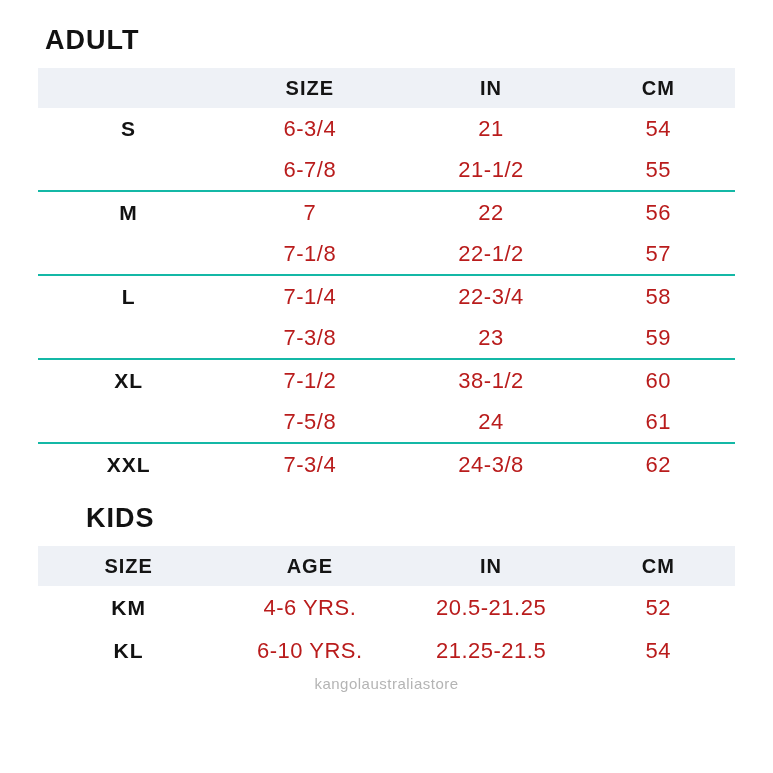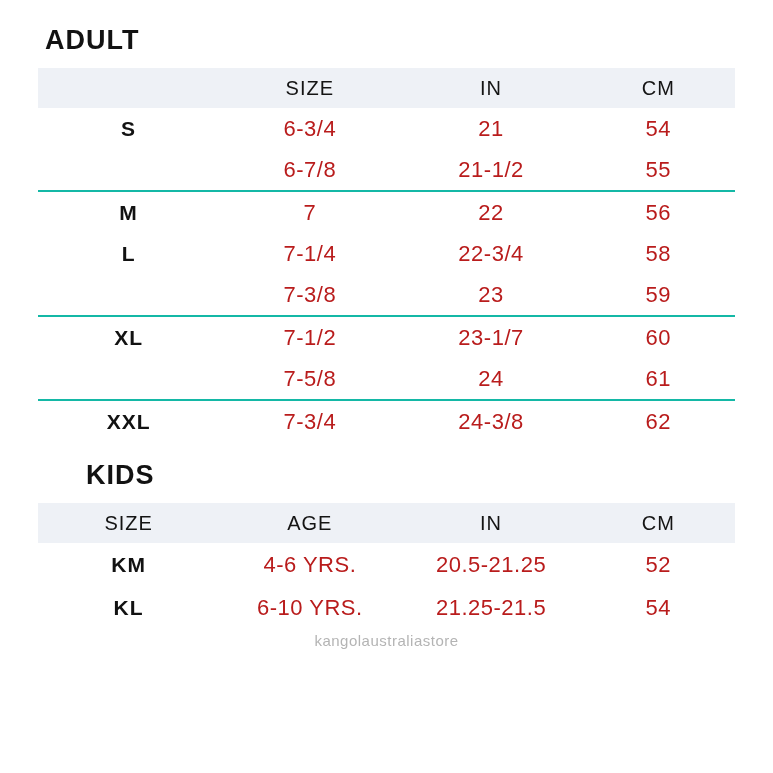--- a/index.html
+++ b/index.html
@@ -36,21 +36,21 @@
   table.size-table col.c1 { width: 26%; }
   table.size-table col.c2 { width: 26%; }
   table.size-table col.c3 { width: 26%; }
   table.size-table col.c4 { width: 22%; }
   table.size-table thead tr {
     background: #eef1f6;
     height: 40px;
   }
   table.size-table th {
     font-size: 20px;
-    font-weight: 400;
+    font-weight: 700;
     letter-spacing: 1px;
     color: #141414;
     text-align: center;
     padding: 0;
   }
   table.size-table td {
     text-align: center;
     font-size: 22px;
     font-weight: 300;
     letter-spacing: 0.5px;
@@ -110,36 +110,42 @@
         <td>6-7/8</td>
         <td>21-1/2</td>
         <td>55</td>
       </tr>
       <tr>
         <td class="row-label">M</td>
         <td>7</td>
         <td>22</td>
         <td>56</td>
       </tr>
+      <tr class="group-end">
+        <td class="row-label"></td>
+        <td>7-1/8</td>
+        <td>22-1/2</td>
+        <td>57</td>
+      </tr>
       <tr>
         <td class="row-label">L</td>
         <td>7-1/4</td>
         <td>22-3/4</td>
         <td>58</td>
       </tr>
       <tr class="group-end">
         <td class="row-label"></td>
         <td>7-3/8</td>
         <td>23</td>
         <td>59</td>
       </tr>
       <tr>
         <td class="row-label">XL</td>
         <td>7-1/2</td>
-        <td>23-1/7</td>
+        <td>38-1/2</td>
         <td>60</td>
       </tr>
       <tr class="group-end">
         <td class="row-label"></td>
         <td>7-5/8</td>
         <td>24</td>
         <td>61</td>
       </tr>
       <tr>
         <td class="row-label">XXL</td>

